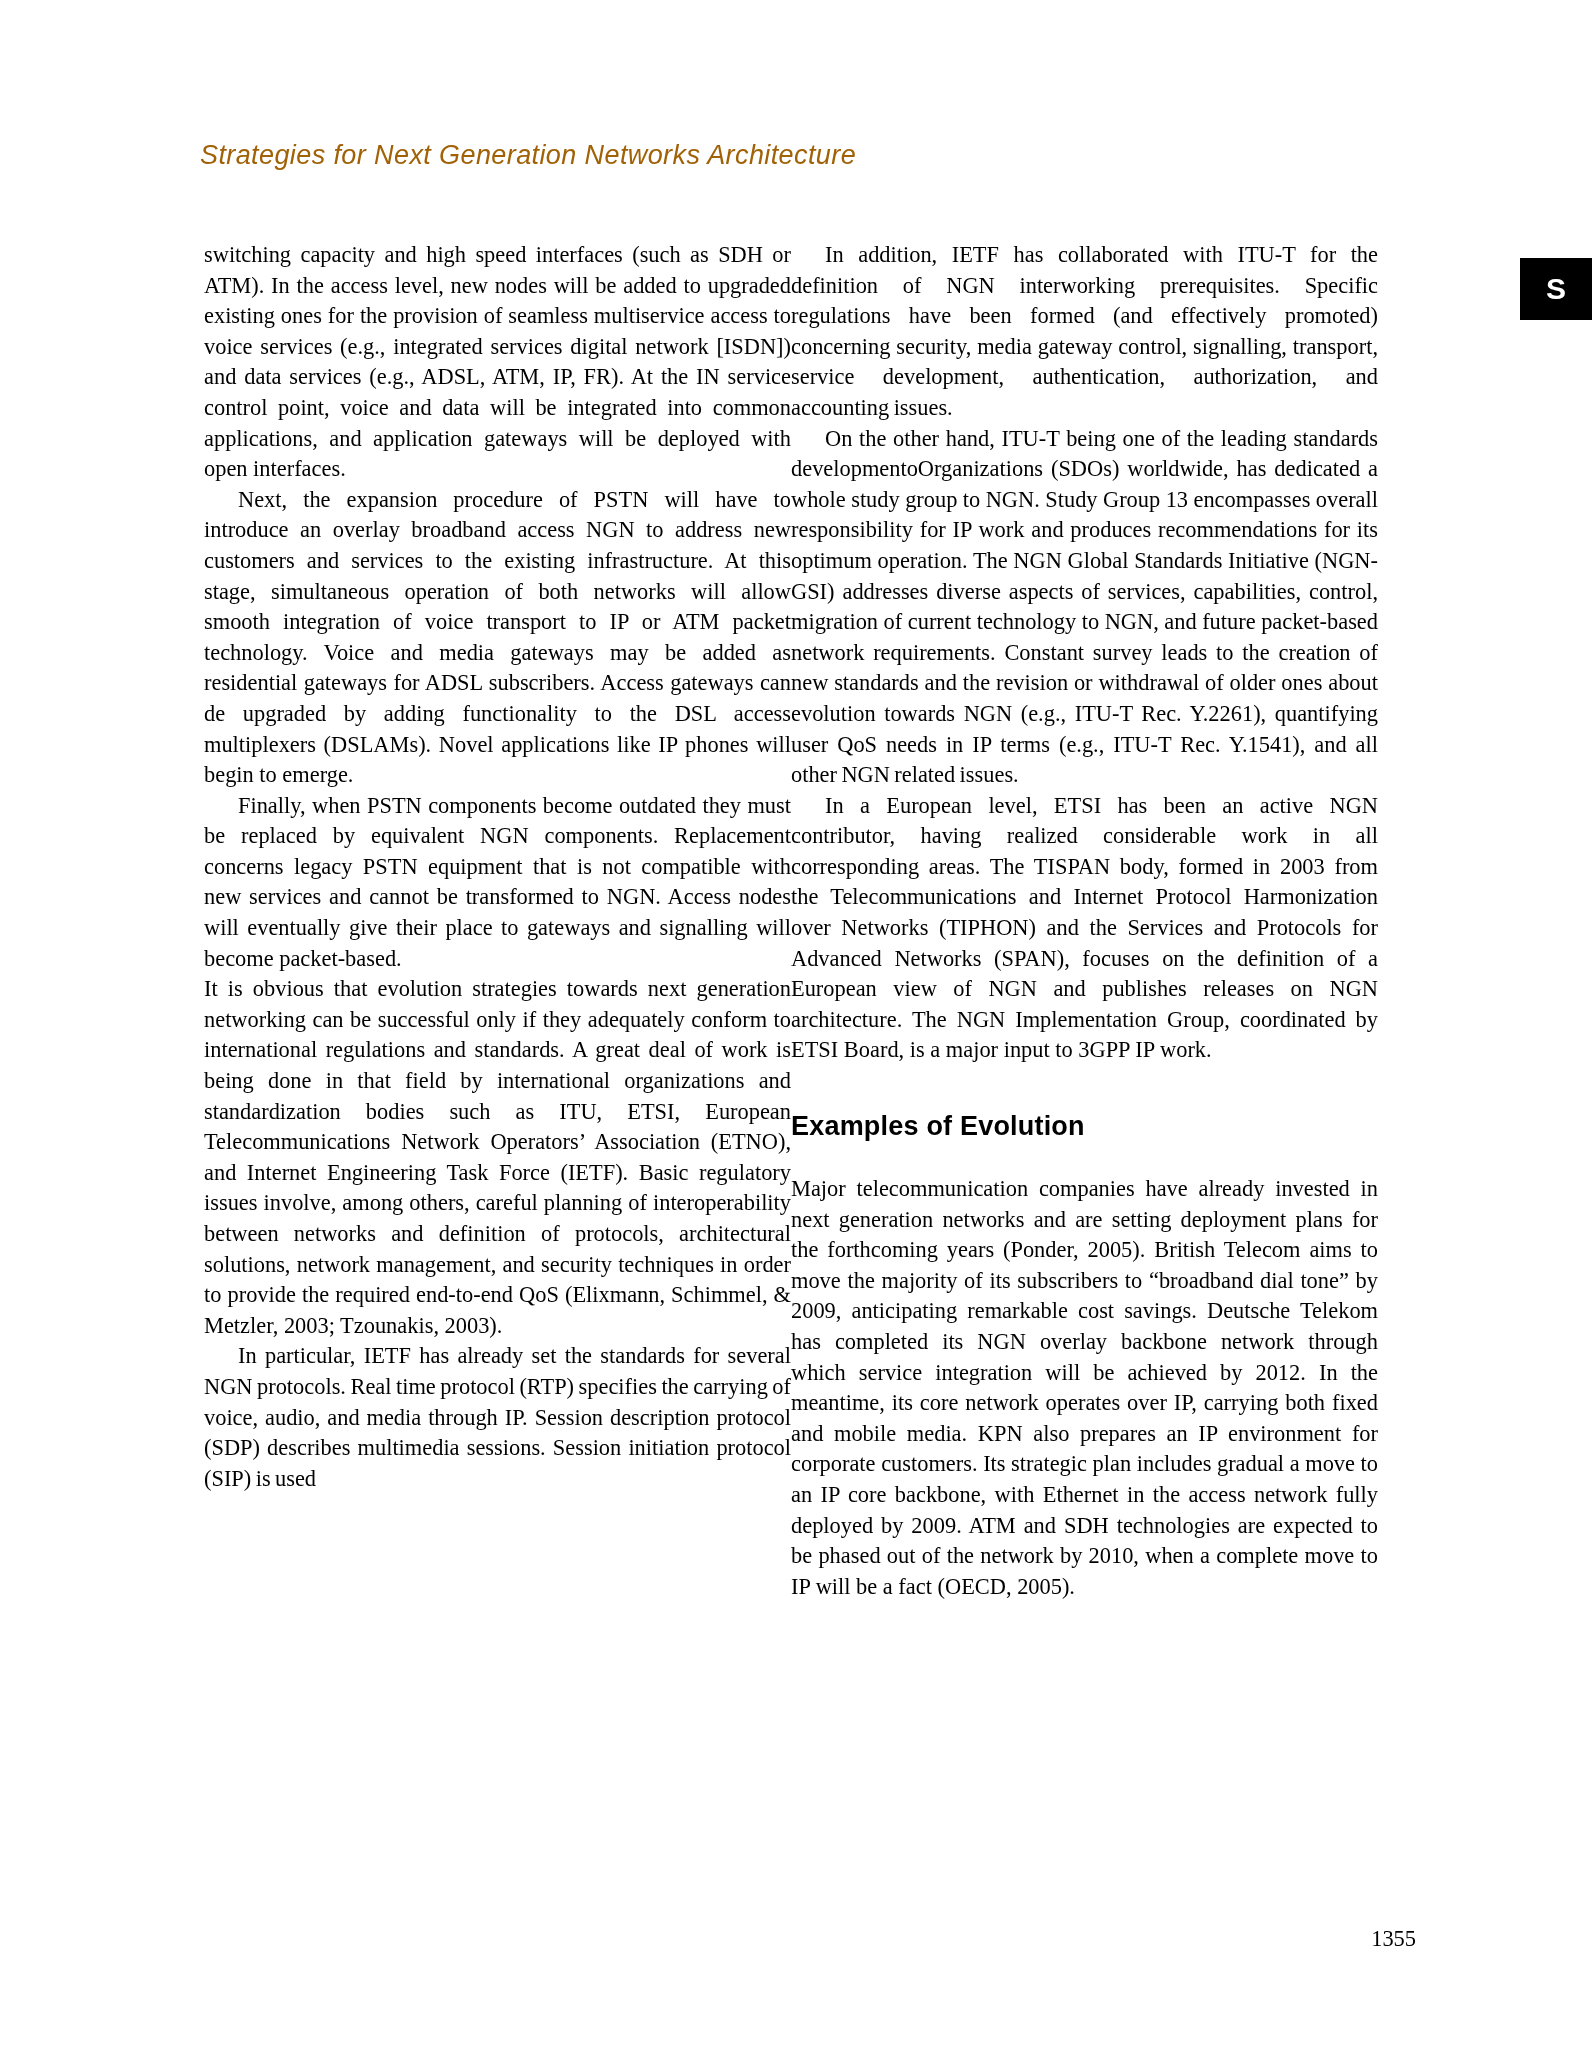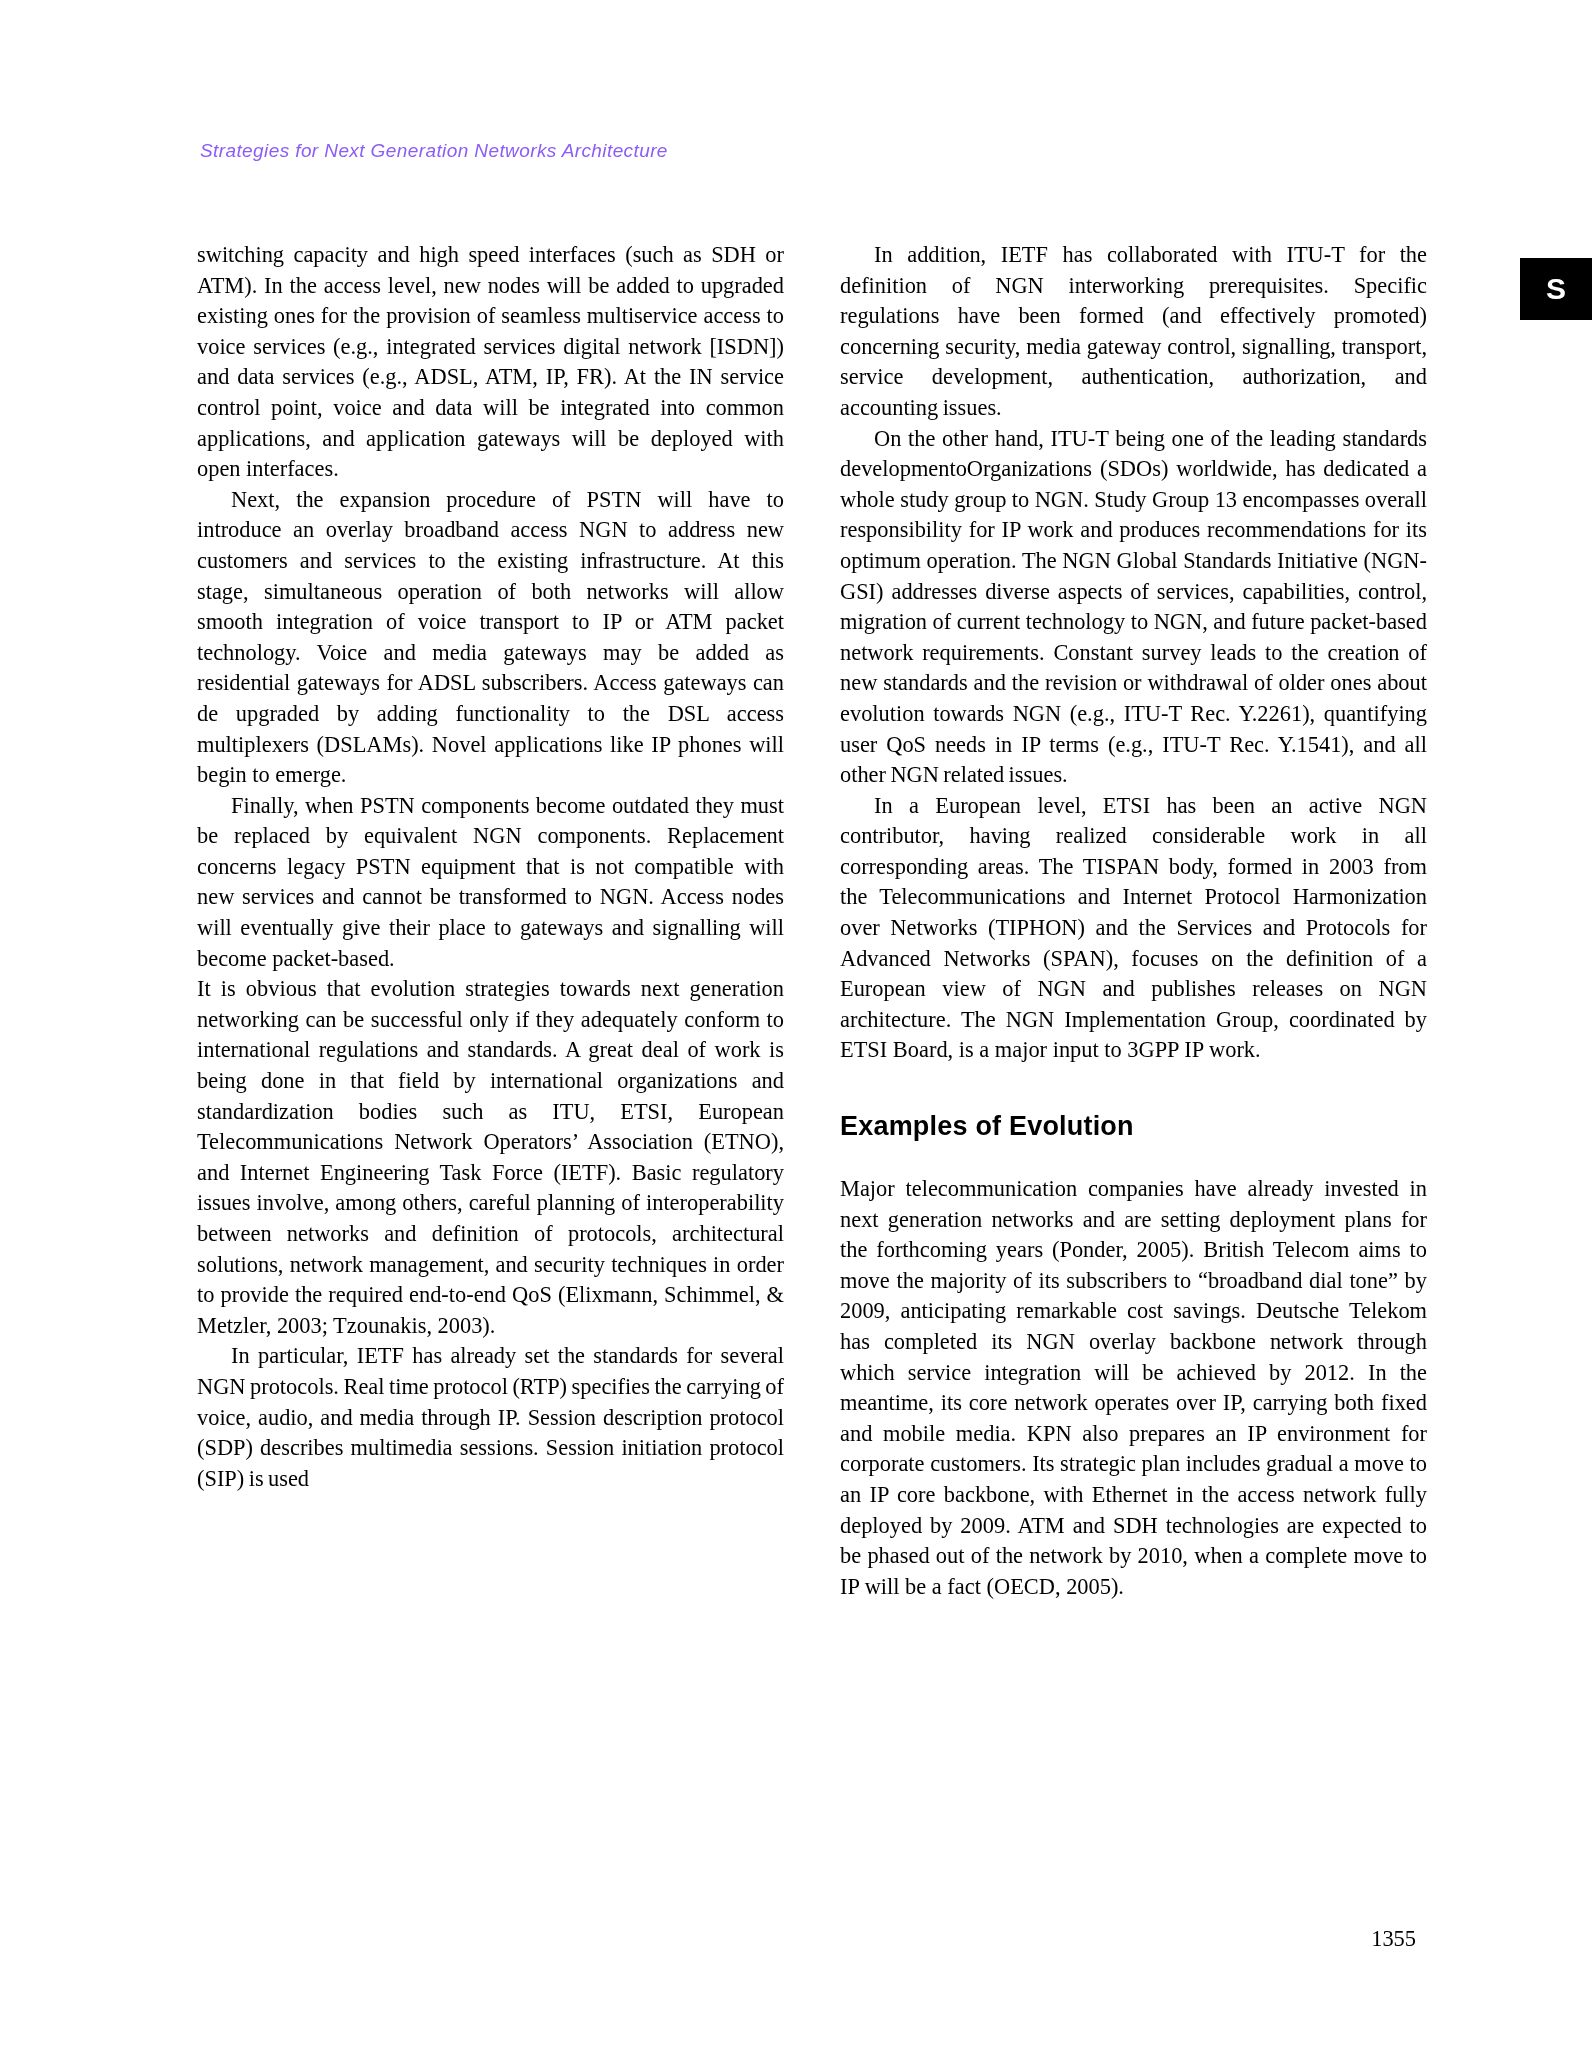--- a/index.html
+++ b/index.html
@@ -17,47 +17,46 @@
     height: 2048px;
     background: #ffffff;
     overflow: hidden;
   }
   .running-head {
     position: absolute;
     left: 200px;
     top: 140px;
     font-family: "Liberation Sans", sans-serif;
     font-style: italic;
-    font-size: 19px;
+    font-size: 27px;
     letter-spacing: 0.4px;
-    color: #8b5cf6;
+    color: #a16207;
     white-space: nowrap;
   }
   .thumb-tab {
     position: absolute;
     right: 0;
     top: 258px;
     width: 72px;
     height: 62px;
     background: #000000;
     color: #ffffff;
     font-family: "Liberation Sans", sans-serif;
     font-weight: bold;
     font-size: 30px;
     display: flex;
     align-items: center;
     justify-content: center;
   }
   .columns {
     position: absolute;
-    left: 197px;
+    left: 204px;
     top: 240px;
     width: 1230px;
     display: flex;
-    gap: 56px;
   }
   .col {
     width: 587px;
   }
   p {
     margin: 0;
     font-size: 22.4px;
     line-height: 30.6px;
     text-align: justify;
     text-justify: inter-word;

